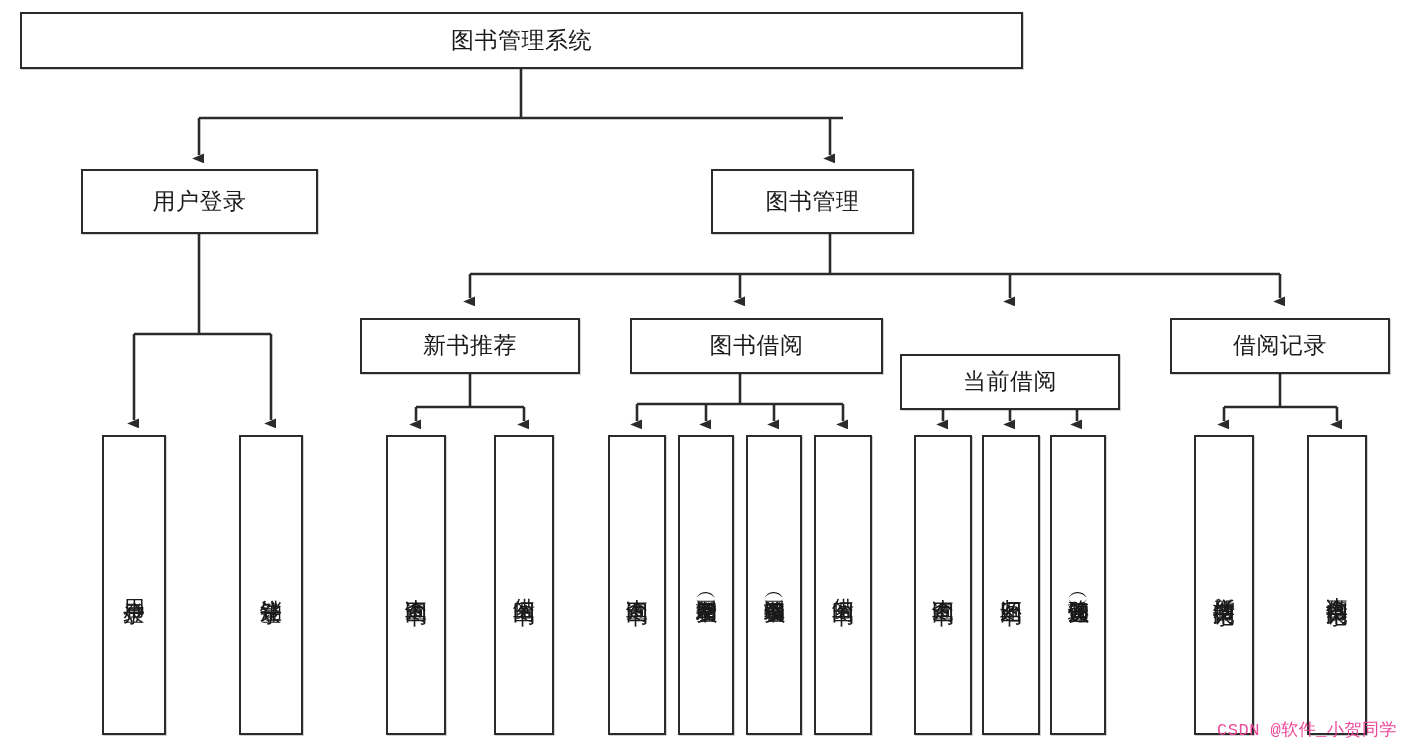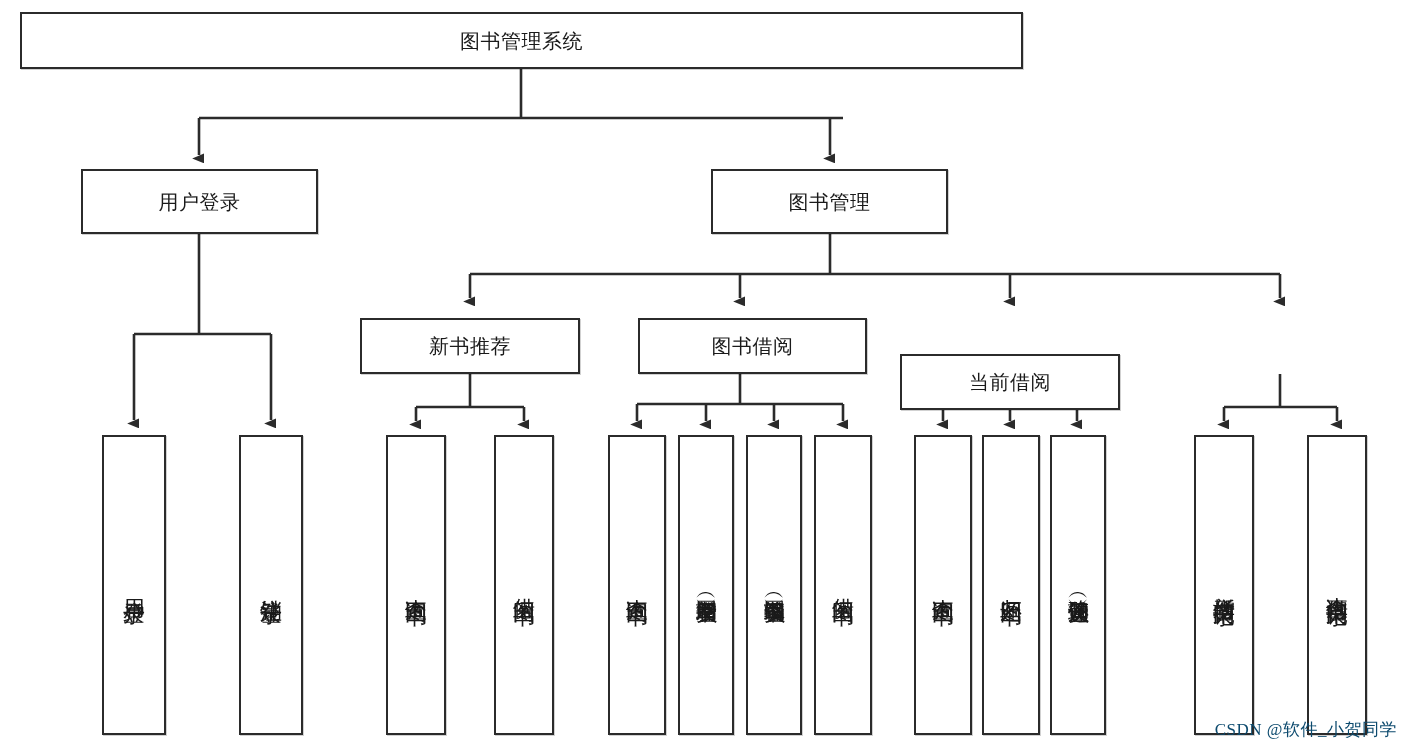--- a/index.html
+++ b/index.html
@@ -25,21 +25,21 @@
     justify-content: center;
     color: #1a1a1a;
     box-shadow: 1px 1px 0 rgba(0,0,0,0.18);
   }
   .node .label {
     display: block;
     text-align: center;
     letter-spacing: 0.5px;
   }
   .node.horiz .label {
-    font-size: 20px;
+    font-size: 23px;
     line-height: 1.1;
     white-space: nowrap;
   }
   .node.vert {
     align-items: center;
     justify-content: center;
     padding: 4px 0;
   }
   .node.vert .label {
     writing-mode: vertical-rl;
@@ -61,24 +61,24 @@
     top: 0;
     width: 1405px;
     height: 747px;
     pointer-events: none;
   }
   .watermark {
     position: absolute;
     right: 8px;
     bottom: 6px;
     font-size: 17px;
-    color: #0c4a6e;
+    color: #ec4899;
     letter-spacing: 0.5px;
     white-space: nowrap;
-    font-family: Liberation Serif, serif;
+    font-family: Liberation Mono, monospace;
   }
 </style>
 </head>
 <body>
 
 <div id="canvas">
 
   <svg class="edges" viewBox="0 0 1405 747">
     <defs>
       <marker id="arrow" markerWidth="10" markerHeight="12" refX="1.6" refY="5.2" orient="auto" markerUnits="userSpaceOnUse">
@@ -130,33 +130,36 @@
     </g>
   </svg>
 
   <div class="node horiz" style="left:20px; top:12px; width:1003px; height:57px;">
     <span class="label">图书管理系统</span>
   </div>
 
   <div class="node horiz" style="left:81px; top:169px; width:237px; height:65px;">
     <span class="label">用户登录</span>
   </div>
-  <div class="node horiz" style="left:711px; top:169px; width:237px; height:65px;">
+  <div class="node horiz" style="left:711px; top:169px; width:203px; height:65px;">
     <span class="label">图书管理</span>
   </div>
 
   <div class="node horiz" style="left:360px; top:318px; width:220px; height:56px;font-family:Liberation Serif, serif;">
     <span class="label">新书推荐</span>
   </div>
-  <div class="node horiz" style="left:630px; top:318px; width:229px; height:56px;margin-left:8px;">
+  <div class="node horiz" style="left:630px; top:318px; width:253px; height:56px;">
     <span class="label">图书借阅</span>
   </div>
   <div class="node horiz" style="left:900px; top:318px; width:220px; height:56px;margin-top:36px;">
     <span class="label">当前借阅</span>
   </div>
+  <div class="node horiz" style="left:1170px; top:318px; width:220px; height:56px;">
+    <span class="label">借阅记录</span>
+  </div>
 
   <div class="node vert" style="left:102px; top:435px; width:64px; height:300px;">
     <span class="label">用户登录</span>
   </div>
   <div class="node vert" style="left:239px; top:435px; width:64px; height:300px;">
     <span class="label">注销登录</span>
   </div>
 
   <div class="node vert" style="left:386px; top:435px; width:60px; height:300px;">
     <span class="label">查询图书</span>

